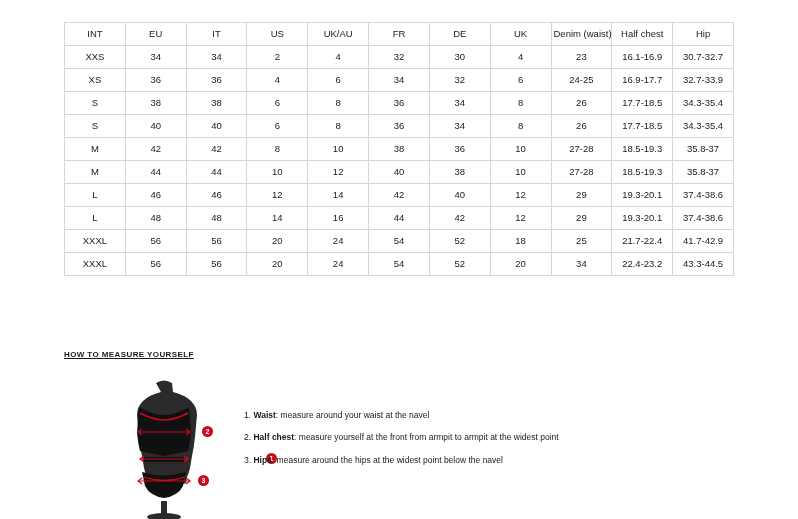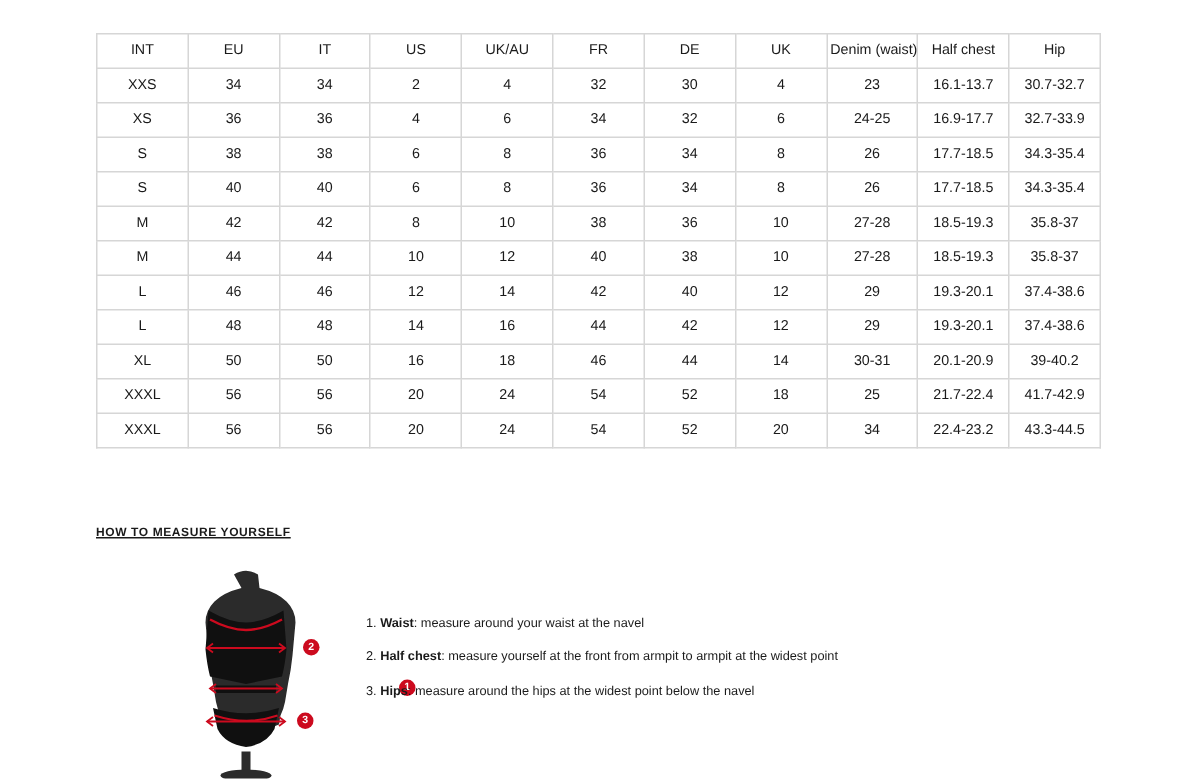--- a/index.html
+++ b/index.html
@@ -132,21 +132,21 @@
           <tr>
             <td>XXS</td>
             <td>34</td>
             <td>34</td>
             <td>2</td>
             <td>4</td>
             <td>32</td>
             <td>30</td>
             <td>4</td>
             <td>23</td>
-            <td>16.1-13.7</td>
+            <td>16.1-16.9</td>
             <td>30.7-32.7</td>
           </tr>
           <tr>
             <td>XS</td>
             <td>36</td>
             <td>36</td>
             <td>4</td>
             <td>6</td>
             <td>34</td>
             <td>32</td>
@@ -225,33 +225,20 @@
             <td>48</td>
             <td>48</td>
             <td>14</td>
             <td>16</td>
             <td>44</td>
             <td>42</td>
             <td>12</td>
             <td>29</td>
             <td>19.3-20.1</td>
             <td>37.4-38.6</td>
-          </tr>
-          <tr>
-            <td>XL</td>
-            <td>50</td>
-            <td>50</td>
-            <td>16</td>
-            <td>18</td>
-            <td>46</td>
-            <td>44</td>
-            <td>14</td>
-            <td>30-31</td>
-            <td>20.1-20.9</td>
-            <td>39-40.2</td>
           </tr>
           <tr>
             <td>XXXL</td>
             <td>56</td>
             <td>56</td>
             <td>20</td>
             <td>24</td>
             <td>54</td>
             <td>52</td>
             <td>18</td>

